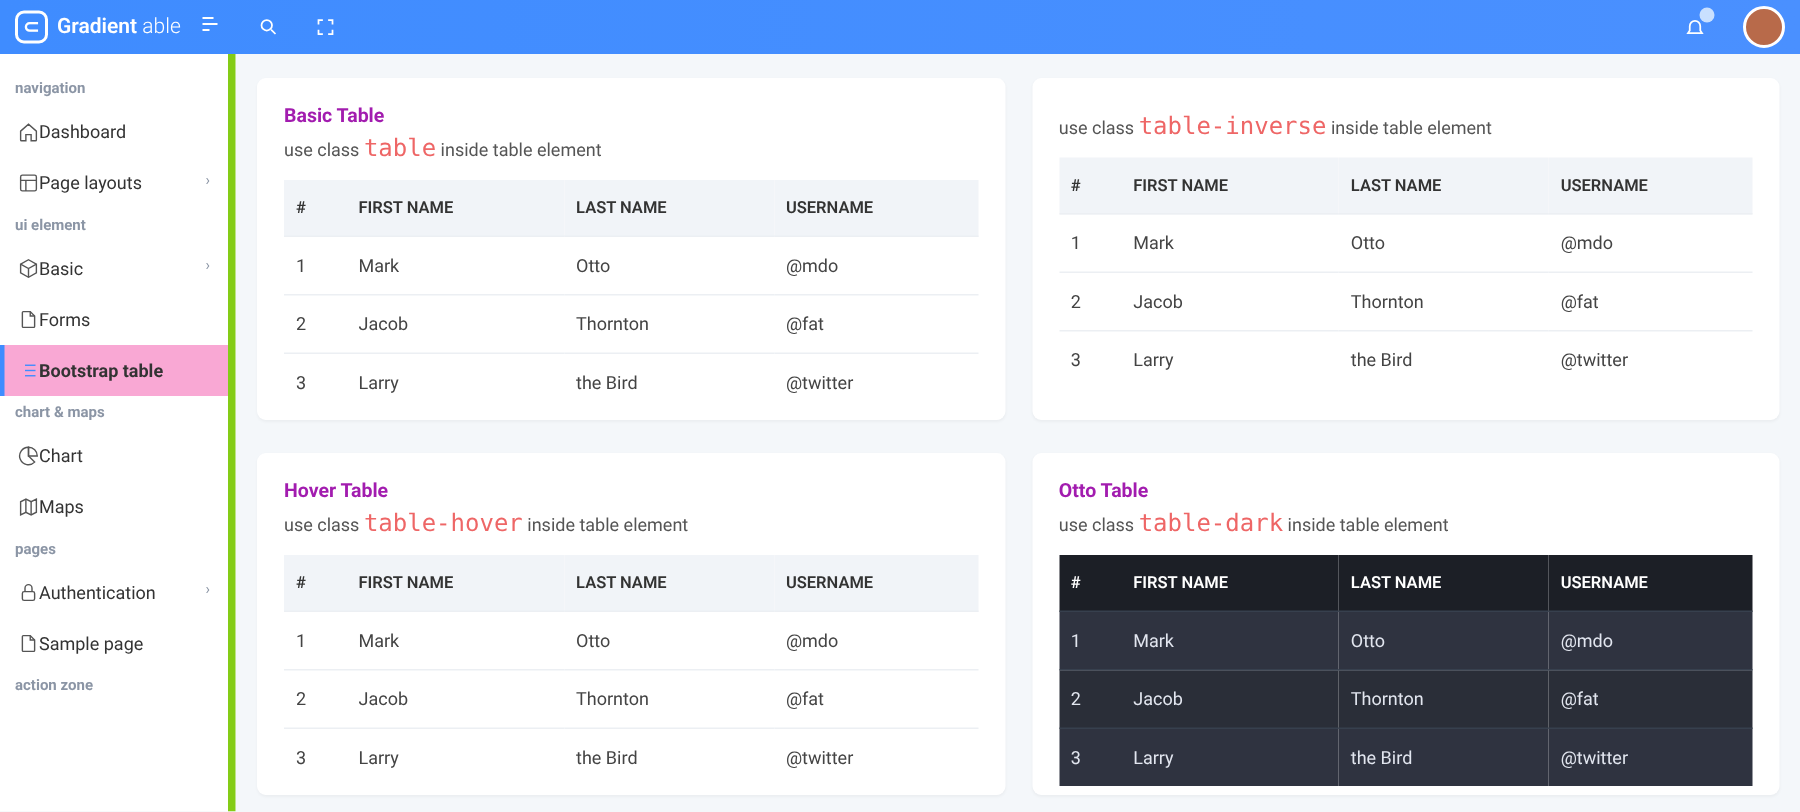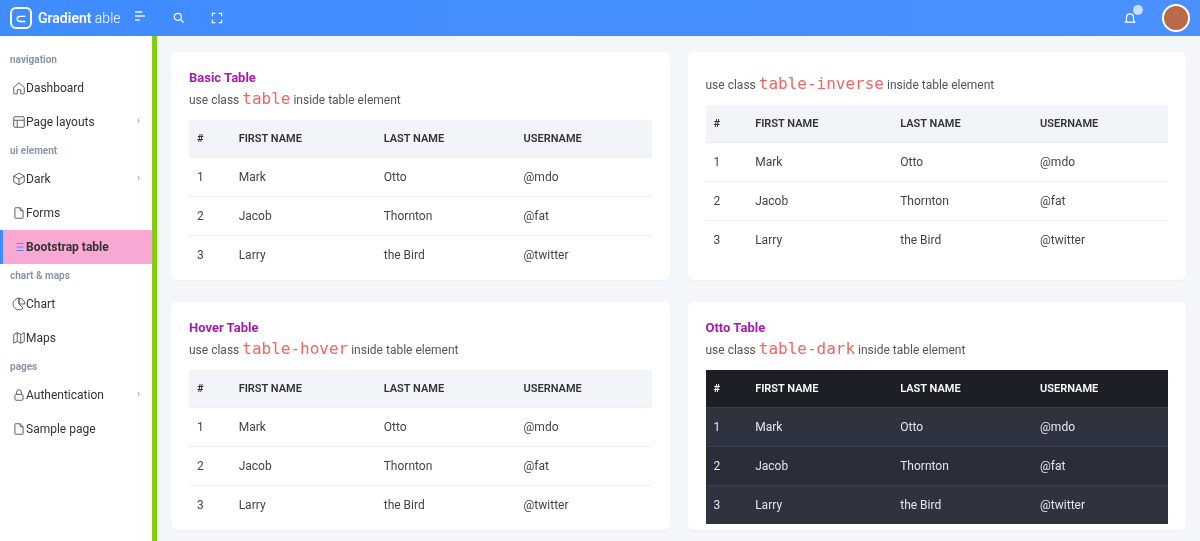--- a/index.html
+++ b/index.html
@@ -102,21 +102,21 @@
         <span class="chev">›</span>
       </div>
       <div class="group-title">ui element</div>
       <div class="nav-item">
         <span class="nav-icon">
           <svg viewBox="0 0 24 24">
             <path d="M12 2l9 5v10l-9 5-9-5V7z"></path>
             <path d="M3 7l9 5 9-5M12 12v10"></path>
           </svg>
         </span>
-        <span>Dark</span>
+        <span>Basic</span>
         <span class="chev">›</span>
       </div>
       <div class="nav-item">
         <span class="nav-icon">
           <svg viewBox="0 0 24 24">
             <path d="M14 3H6a1 1 0 00-1 1v16a1 1 0 001 1h12a1 1 0 001-1V8z"></path>
             <path d="M14 3v5h5"></path>
           </svg>
         </span>
         <span>Forms</span>
@@ -166,20 +166,21 @@
       </div>
       <div class="nav-item">
         <span class="nav-icon">
           <svg viewBox="0 0 24 24">
             <path d="M14 3H6a1 1 0 00-1 1v16a1 1 0 001 1h12a1 1 0 001-1V8z"></path>
             <path d="M14 3v5h5"></path>
           </svg>
         </span>
         <span>Sample page</span>
       </div>
+      <div class="group-title">action zone</div>
     </div>
   <div class="content">
     <div class="row" id="row1">
         <div class="card">
           <div class="card-title">Basic Table</div>
           <div class="card-sub">use class <code>table</code> inside table element</div>
           <table>
             <thead>
               <tr>
                 <th>#</th>

